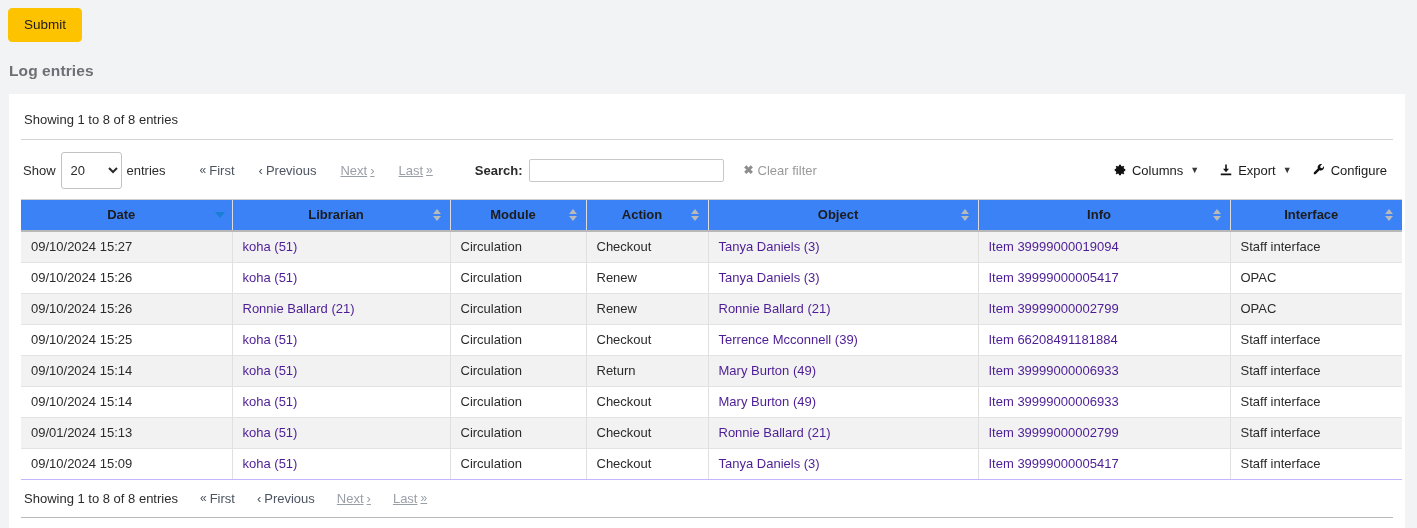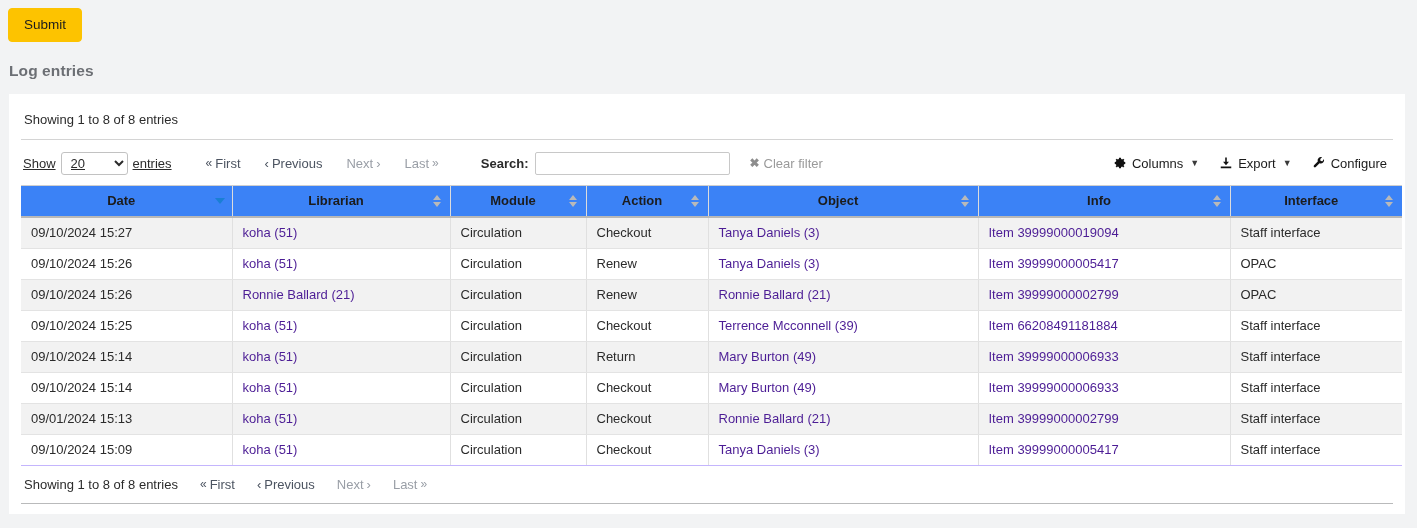--- a/index.html
+++ b/index.html
@@ -70,50 +70,50 @@
     padding: 12px 0 10px 2px;
     position: relative;
   }
   .length-ctl {
     font-size: 13px;
     color: #2b2b2b;
     display: flex;
     align-items: center;
     gap: 5px;
     white-space: nowrap;
-    text-decoration: underline;
   }
   .length-ctl select {
     font-family: "Liberation Sans", sans-serif;
     font-size: 13px;
-    padding: 2px 18px 2px 5px;
+    padding: 2px 12px 2px 5px;
     border: 1px solid #c2c2c2;
     border-radius: 3px;
     background: #fff;
     color: #2b2b2b;
-    height: 23px;
+    height: 37px;
   }
 
   .pager {
     display: flex;
     align-items: center;
     gap: 24px;
     margin-left: 34px;
     white-space: nowrap;
   }
   .pager a {
     text-decoration: none;
     font-size: 13px;
     color: #4c5461;
     display: inline-flex;
     align-items: center;
     gap: 3px;
   }
   .pager a.disabled {
     color: #999ea6;
+    text-decoration: underline;
   }
   .chev { font-size: 12px; line-height: 1; }
   .chev-d { font-size: 13px; line-height: 1; }
 
   .search-box {
     display: flex;
     align-items: center;
     gap: 6px;
     margin-left: 42px;
     white-space: nowrap;

